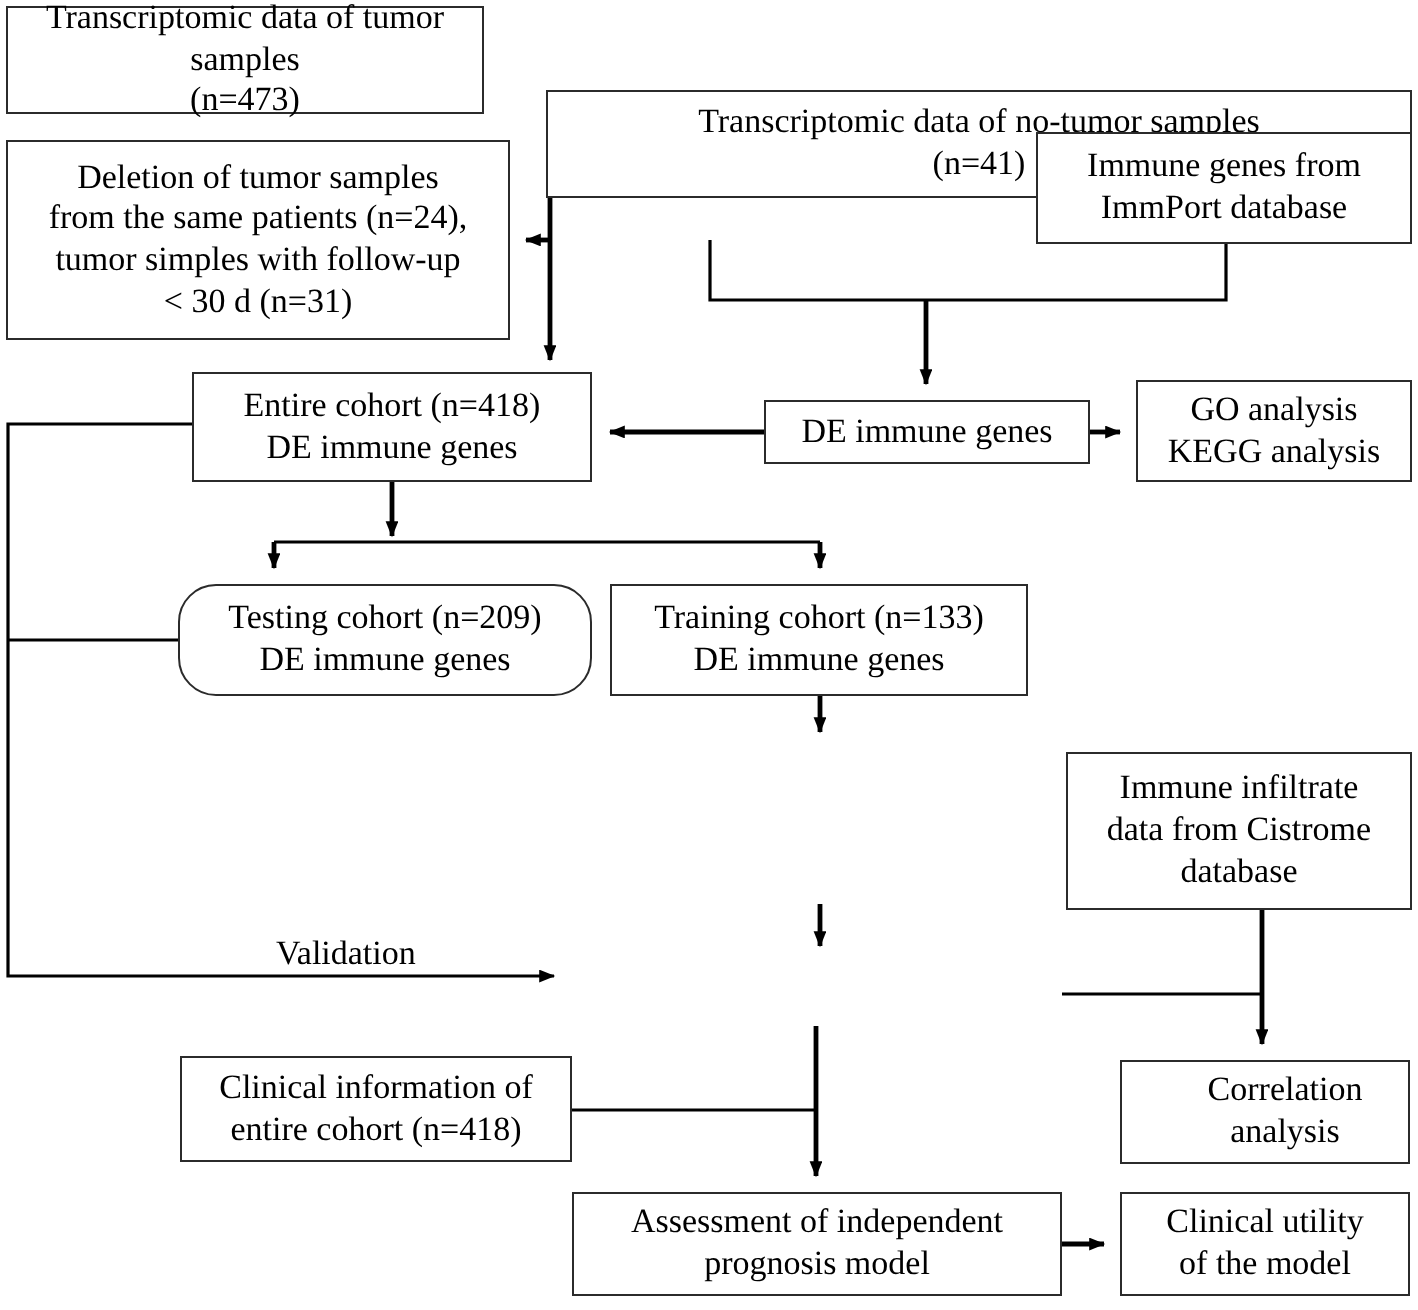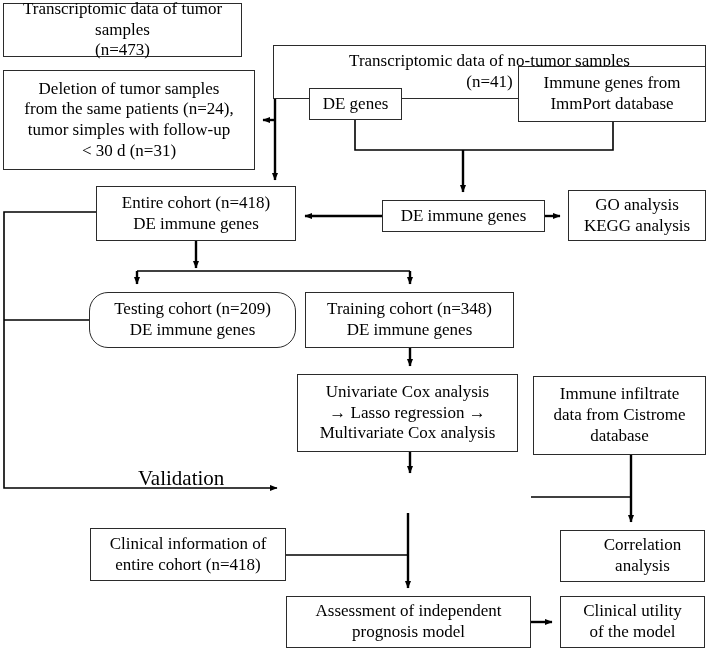--- a/index.html
+++ b/index.html
@@ -40,21 +40,21 @@
   }
   .node-text {
     display: block;
     width: 100%;
     text-align: center;
     white-space: pre-line;
   }
   .edge-label {
     position: absolute;
     color: #000000;
-    font-size: 21px;
+    font-size: 17px;
     line-height: 1;
     white-space: nowrap;
     background: transparent;
   }
 </style>
 </head>
 <body>
 
 <div id="flowchart-root">
 
@@ -116,23 +116,20 @@
 (n=41)</span>
   </div>
 
   <div class="node" style="left:3px; top:70px; width:252px; height:100px;">
     <span class="node-text">Deletion of tumor samples
 from the same patients (n=24),
 tumor simples with follow-up
 &lt; 30 d (n=31)</span>
   </div>
 
-  <div class="node" style="left:309px; top:88px; width:93px; height:32px;">
-    <span class="node-text">DE genes</span>
-  </div>
 
   <div class="node" style="left:518px; top:66px; width:188px; height:56px;">
     <span class="node-text">Immune genes from
 ImmPort database</span>
   </div>
 
   <div class="node" style="left:96px; top:186px; width:200px; height:55px;">
     <span class="node-text">Entire cohort (n=418)
 DE immune genes</span>
   </div>
@@ -145,29 +142,24 @@
     <span class="node-text">GO analysis
 KEGG analysis</span>
   </div>
 
   <div class="node" style="left:89px; top:292px; width:207px; height:56px;border-radius:19px;">
     <span class="node-text">Testing cohort (n=209)
 DE immune genes</span>
   </div>
 
   <div class="node" style="left:305px; top:292px; width:209px; height:56px;">
-    <span class="node-text">Training cohort (n=348)
+    <span class="node-text">Training cohort (n=133)
 DE immune genes</span>
   </div>
 
-  <div class="node" style="left:297px; top:374px; width:221px; height:78px;">
-    <span class="node-text">Univariate Cox analysis
-→ Lasso regression →
-Multivariate Cox analysis</span>
-  </div>
 
   <div class="node" style="left:533px; top:376px; width:173px; height:79px;">
     <span class="node-text">Immune infiltrate
 data from Cistrome
 database</span>
   </div>
 
 
   <div class="node" style="left:90px; top:528px; width:196px; height:53px;">
     <span class="node-text">Clinical information of

